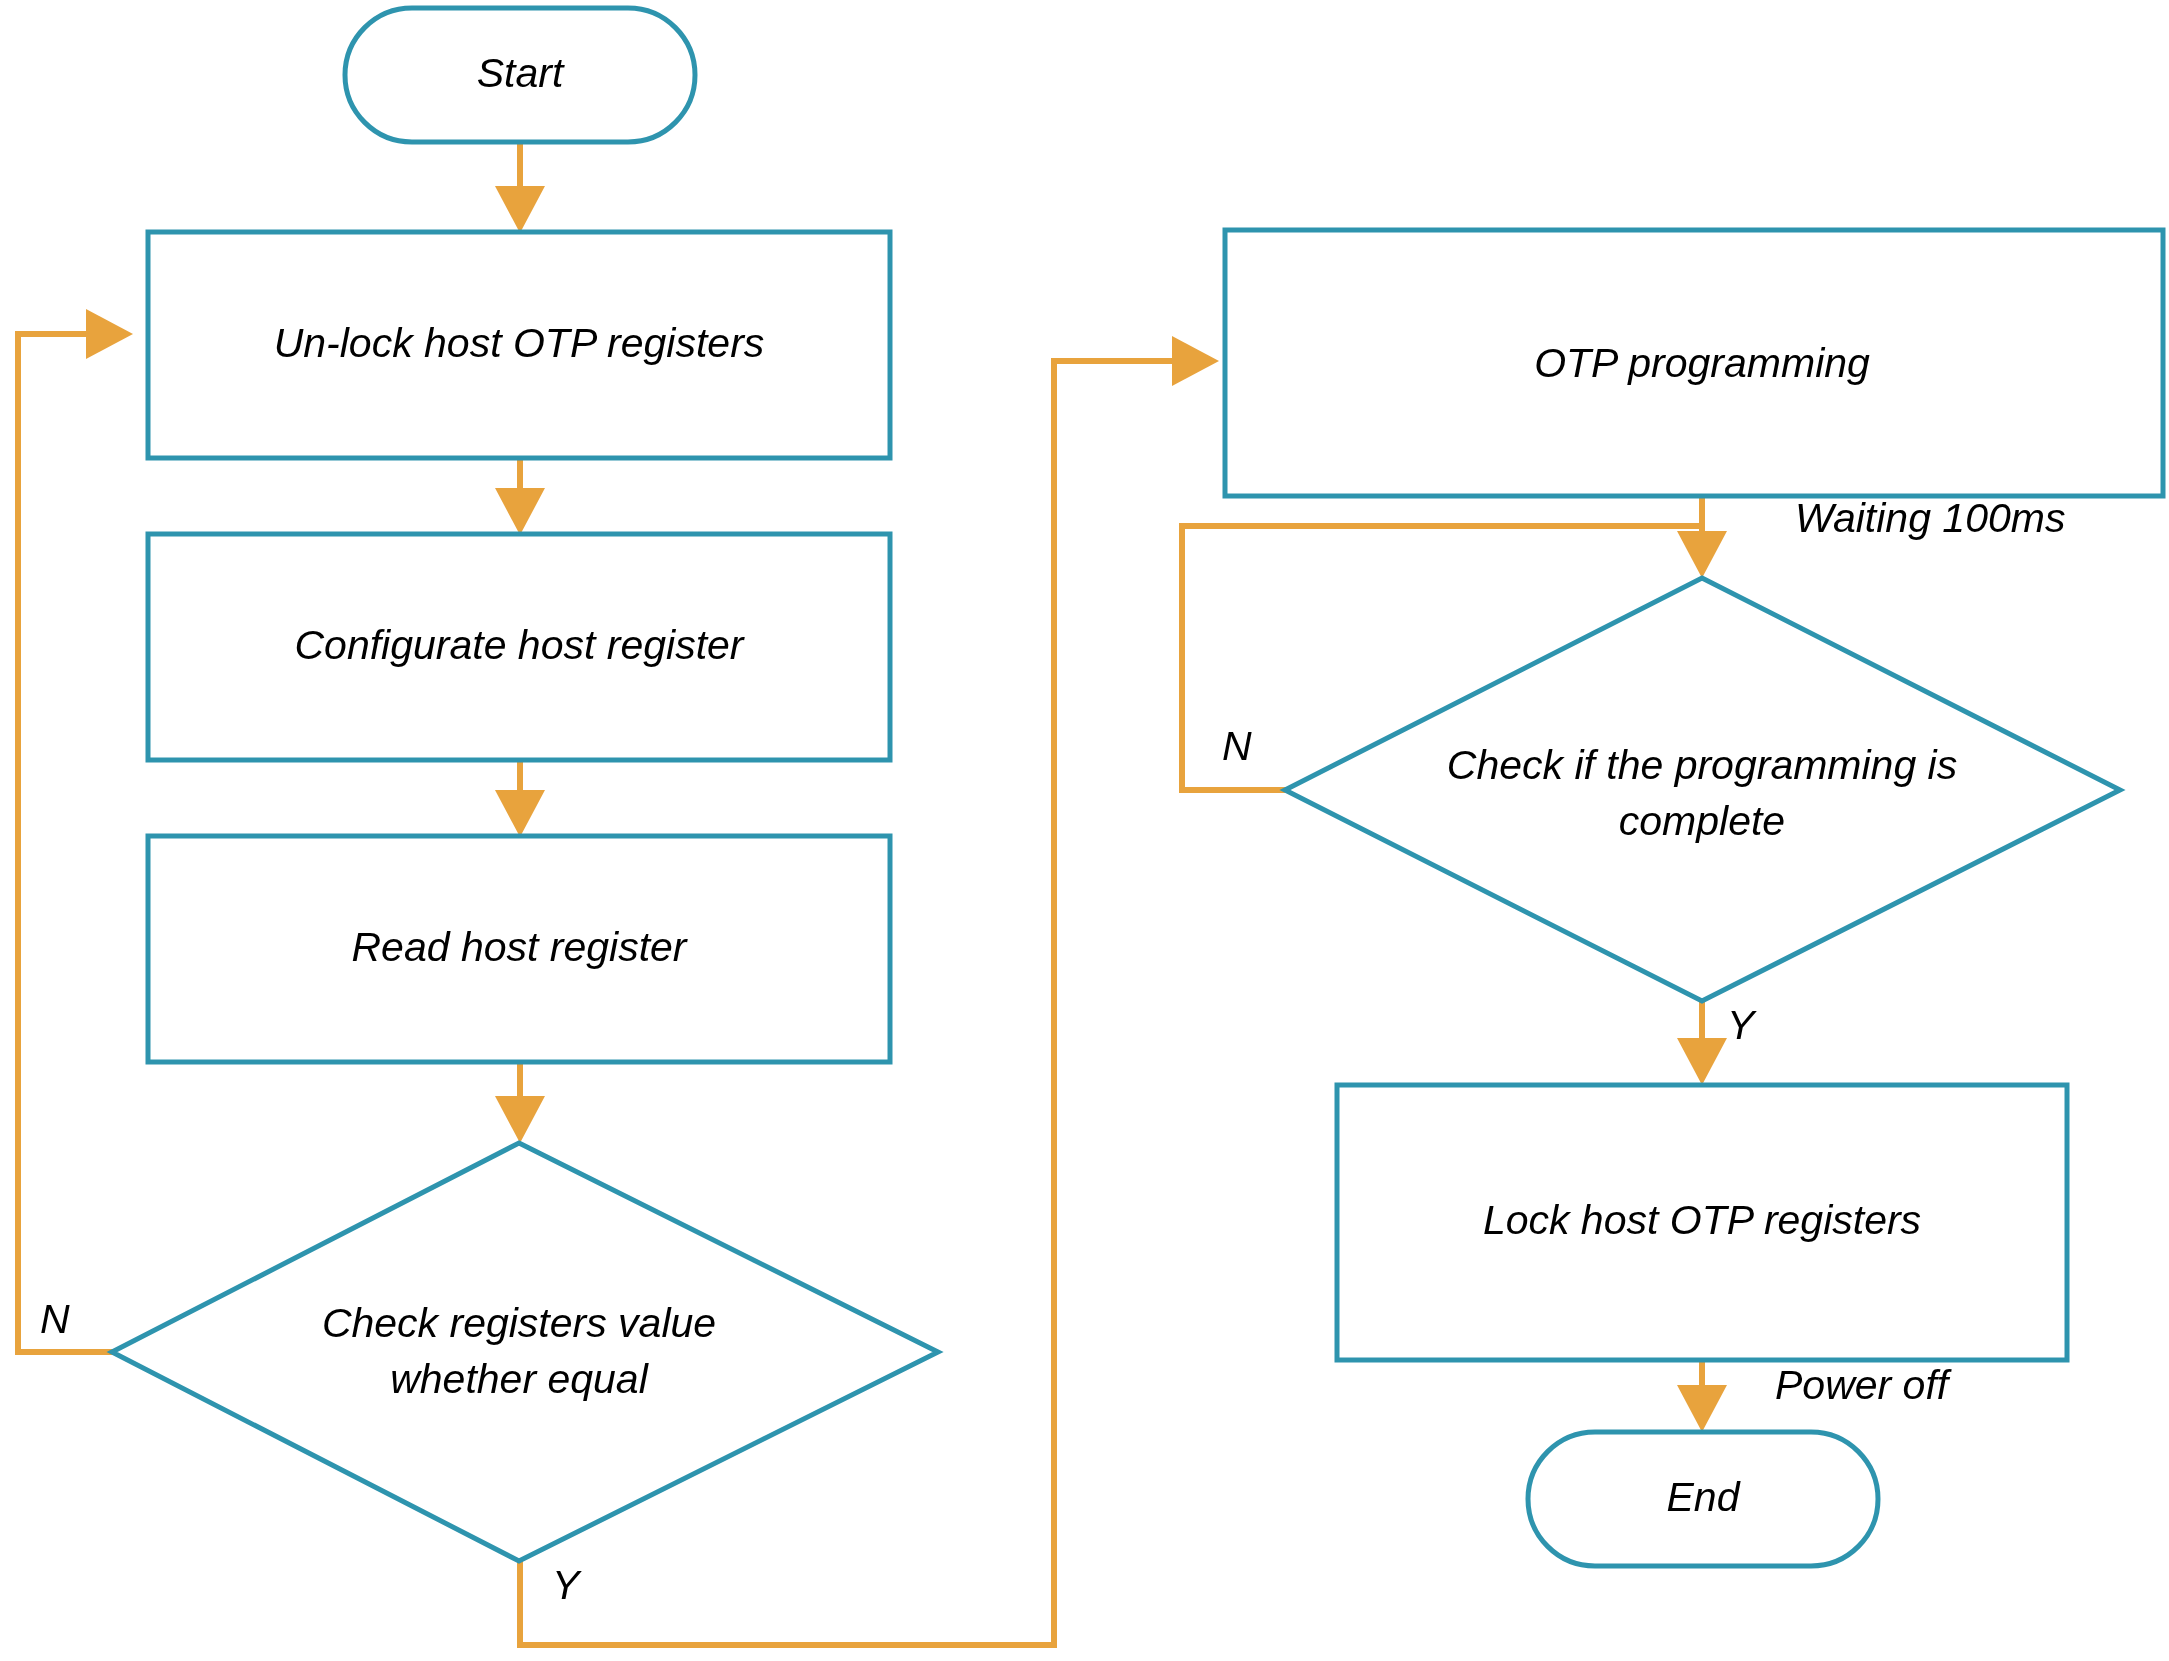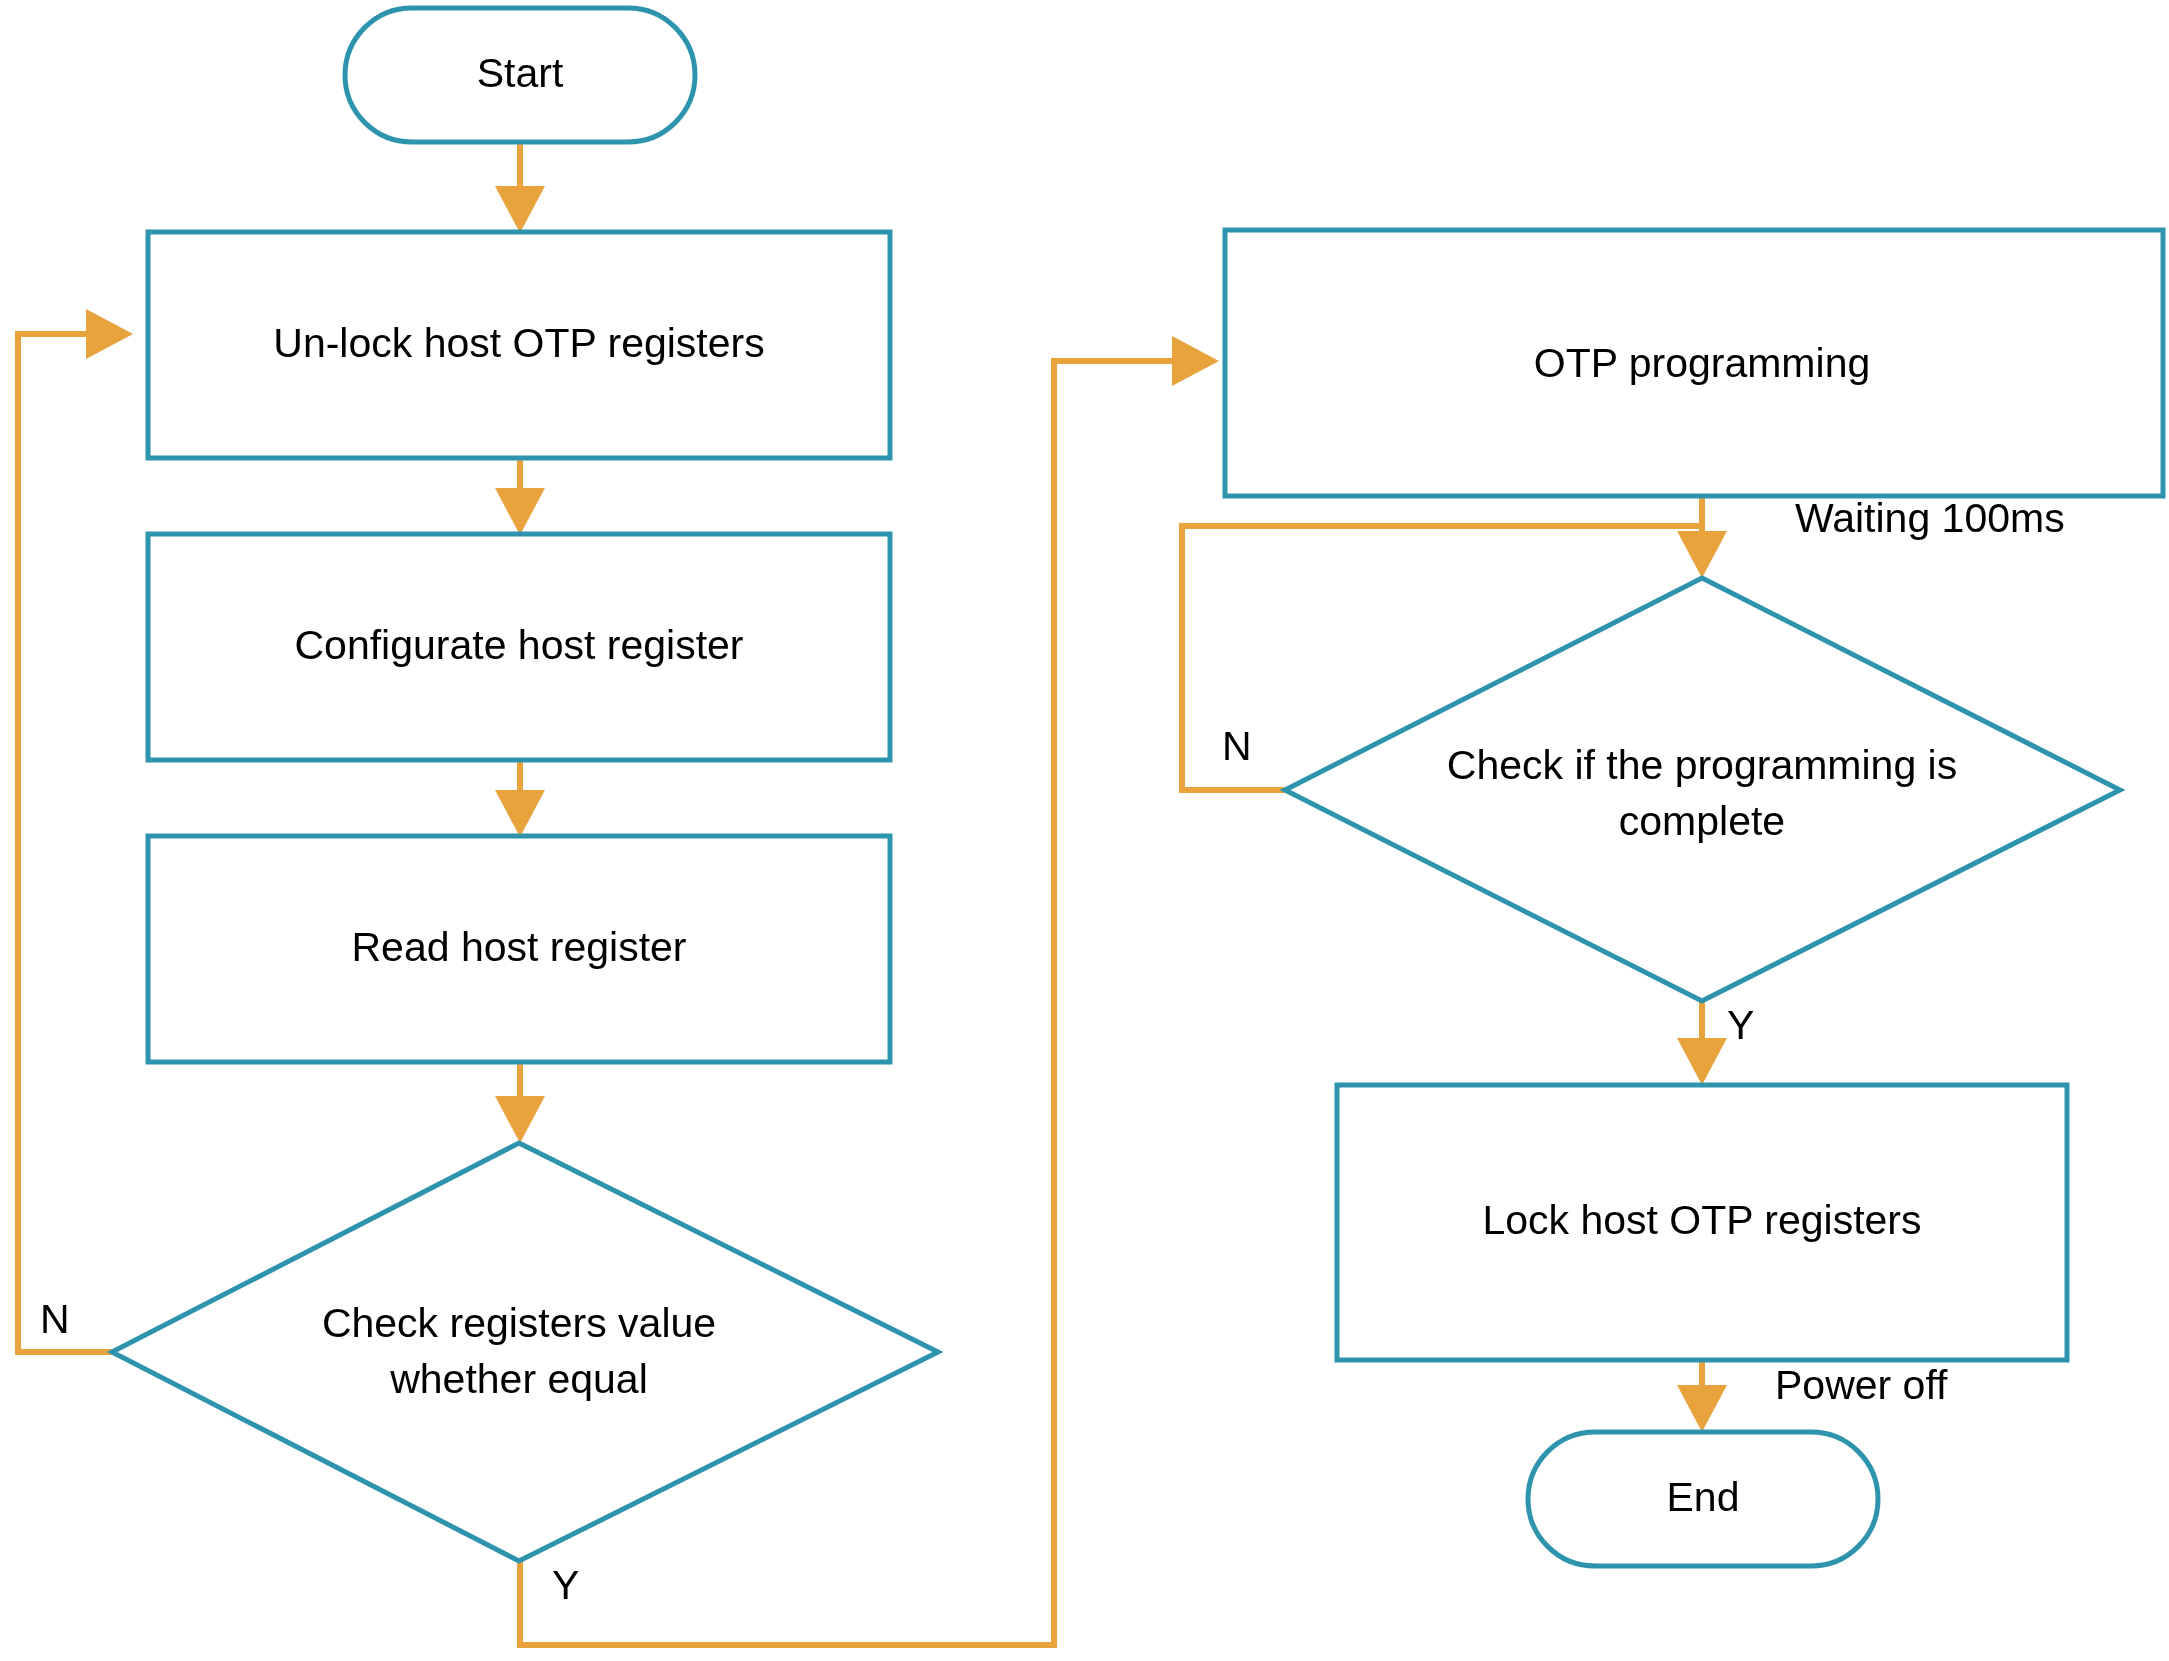--- a/index.html
+++ b/index.html
@@ -9,20 +9,21 @@
   }
   body {
     font-family: "Liberation Sans", sans-serif;
   }
   #flow-root {
     position: relative;
     width: 2169px;
     height: 1661px;
     background: #ffffff;
     overflow: hidden;
+    font-style: italic;
   }
   svg#flow-svg {
     position: absolute;
     top: 0;
     left: 0;
     width: 2169px;
     height: 1661px;
     display: block;
   }
   .node-shape {

